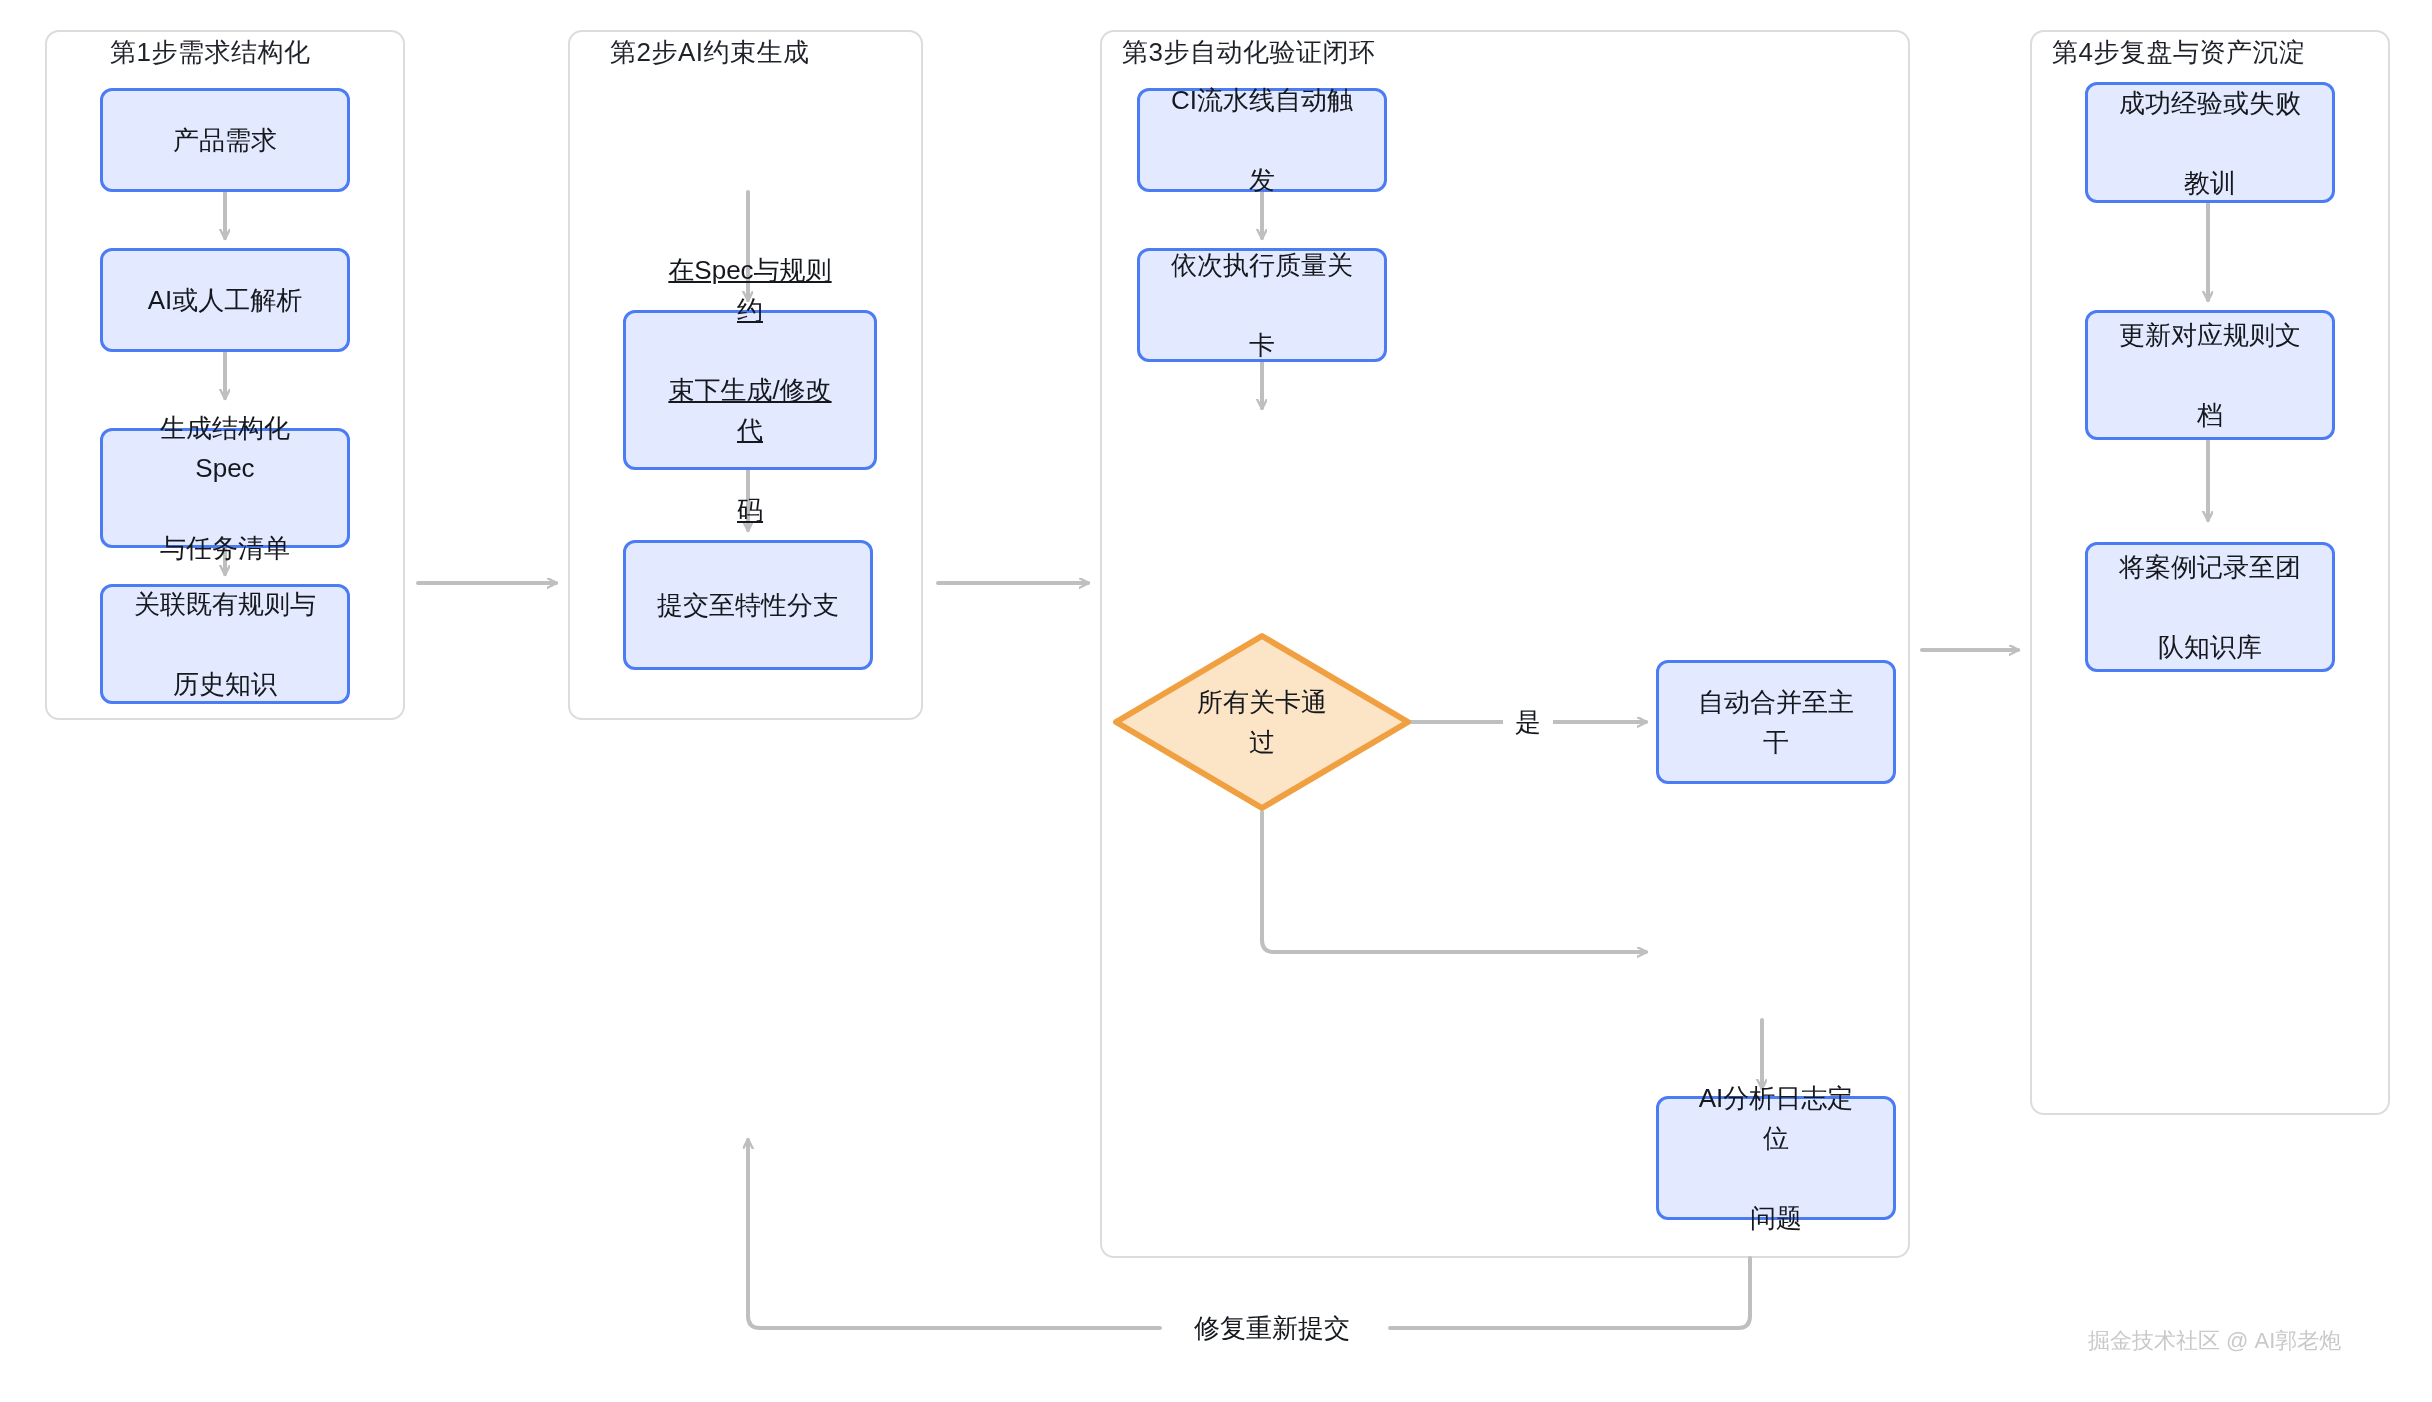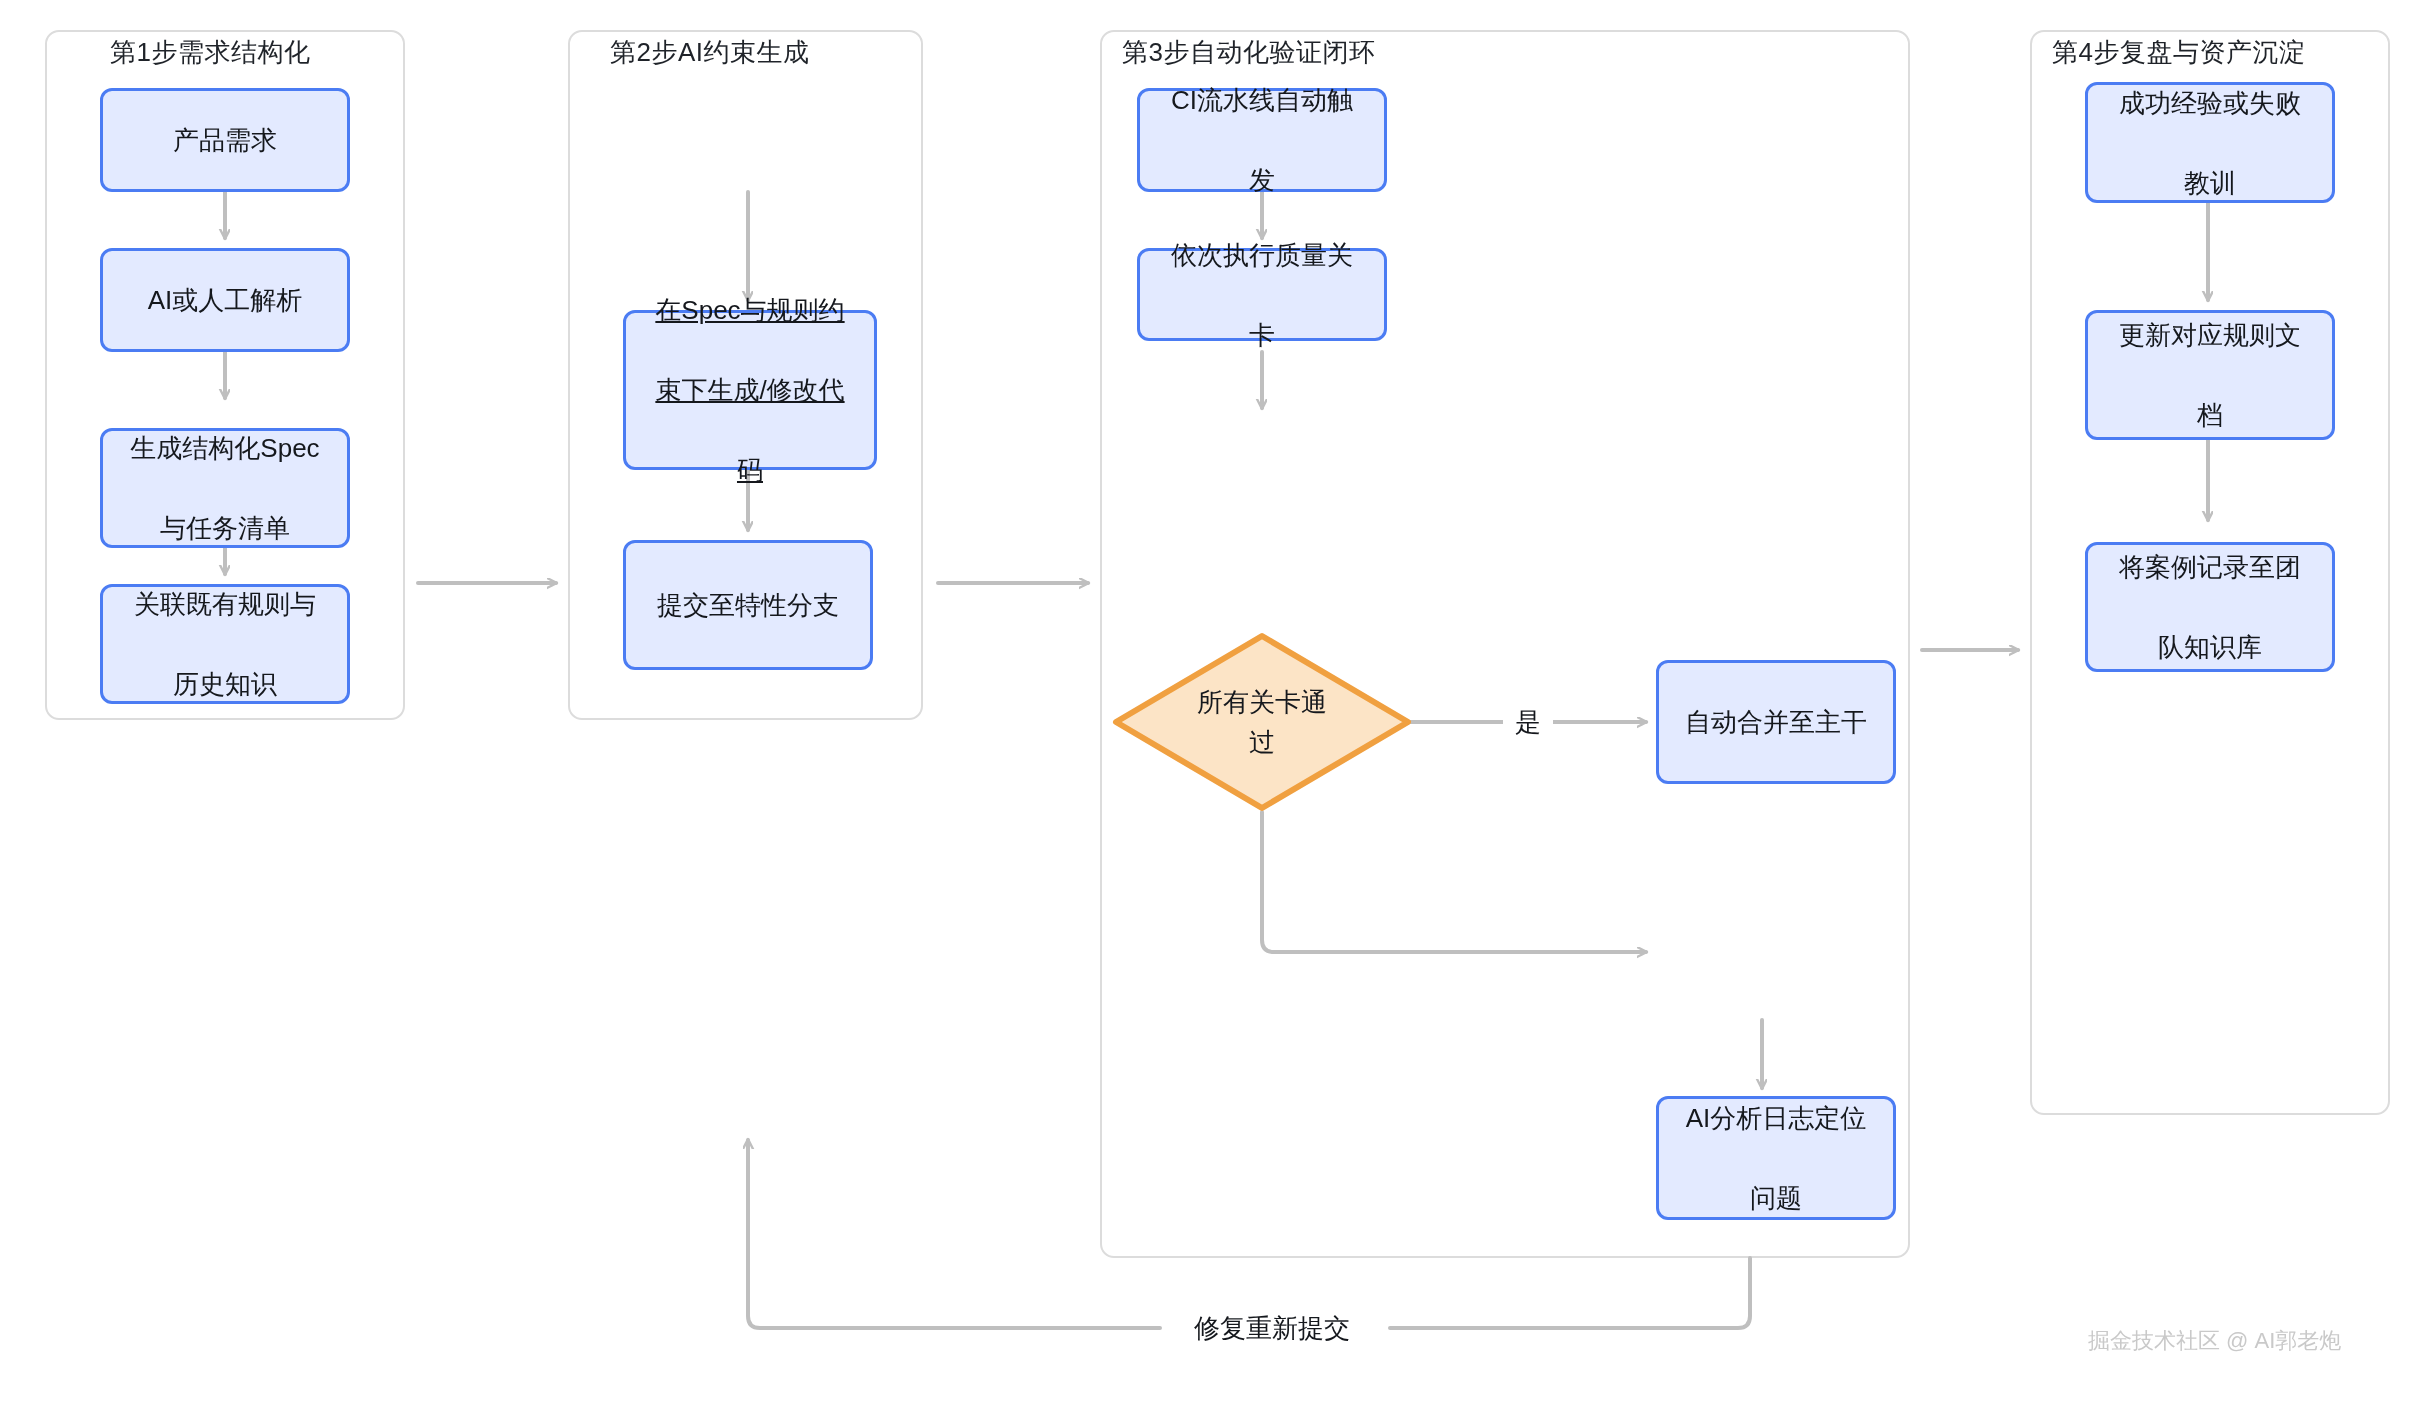--- a/index.html
+++ b/index.html
@@ -30,21 +30,21 @@
     position:absolute;
     box-sizing:border-box;
     border:3px solid #4b7cf3;
     background:#e3eaff;
     border-radius:12px;
     display:flex;align-items:center;justify-content:center;
     text-align:center;
     color:#15181d;
     font-size:26px;
     line-height:40px;
-    padding:6px 10px;
+    padding:6px 30px;
   }
   .node span{display:block;}
 
   .diamond-wrap{position:absolute;}
   .diamond-shape{
     position:absolute;left:0;top:0;width:100%;height:100%;
   }
   .diamond-label{
     position:absolute;left:0;top:0;width:100%;height:100%;
     display:flex;align-items:center;justify-content:center;
@@ -157,21 +157,21 @@
     <span>提交至特性分支</span>
   </div>
 
   <div class="node" style="left:1137px;top:88px;width:250px;height:104px;">
     <span>
       <span>CI流水线自动触</span><br>
       <span>发</span>
     </span>
   </div>
 
-  <div class="node" style="left:1137px;top:248px;width:250px;height:93px;">
+  <div class="node" style="left:1137px;top:248px;width:250px;height:114px;">
     <span>
       <span>依次执行质量关</span><br>
       <span>卡</span>
     </span>
   </div>
 
   <div class="diamond-wrap" style="left:1112px;top:632px;width:300px;height:180px;">
     <svg class="diamond-shape" viewBox="0 0 300 180" xmlns="http://www.w3.org/2000/svg">
       <polygon points="150,4 296,90 150,176 4,90" fill="#fce4c6" stroke="#f0a040" stroke-width="6" stroke-linejoin="round"></polygon>
     </svg>

